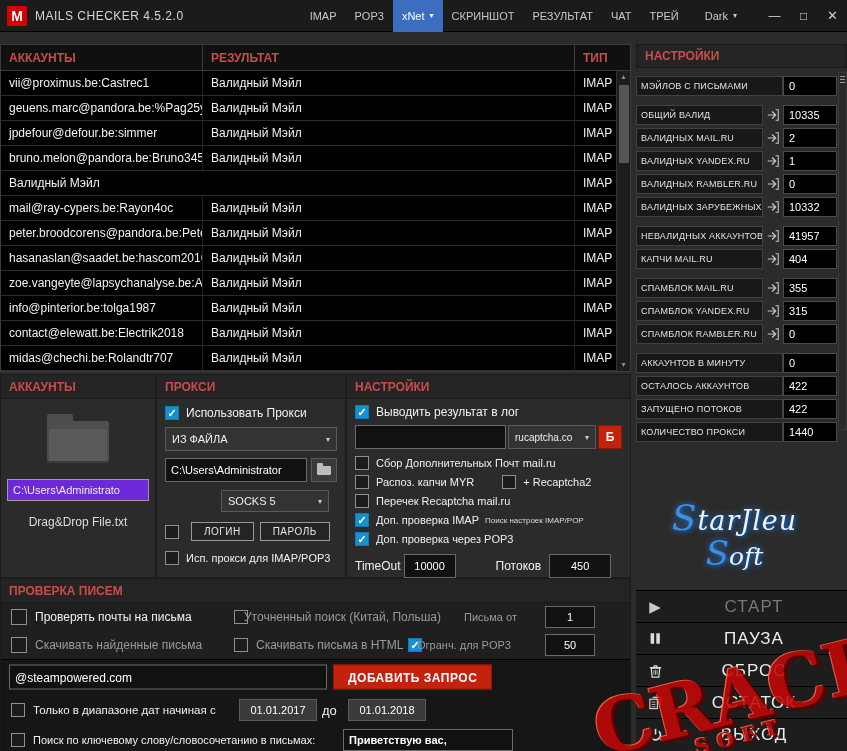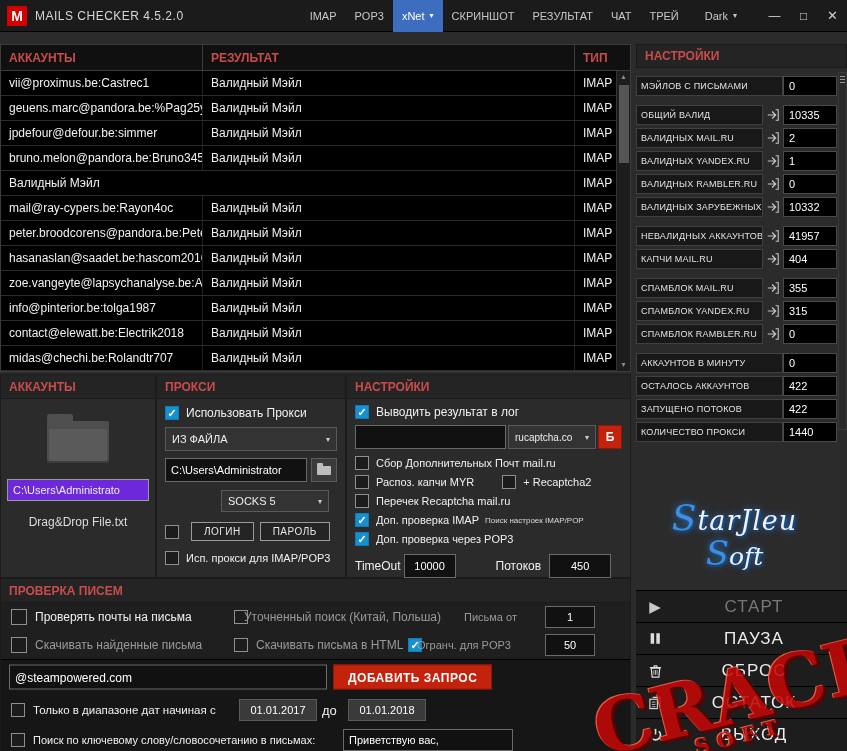--- a/index.html
+++ b/index.html
@@ -337,21 +337,21 @@
       <div class="mc-row" style="height:31px;">
         <span class="cb mc-abs" style="left:10px;"></span>
         <span class="mc-lbl mc-abs" style="left:32px; font-size:11.5px;">Только в диапазоне дат начиная с</span>
         <input class="inp date mc-abs" style="left: 238px;" value="01.01.2017">
         <span class="mc-lbl mc-abs" style="left:321px; font-size:13px;">до</span>
         <input class="inp date mc-abs" style="left: 347px;" value="01.01.2018">
       </div>
       <div class="mc-row" style="height:30px;">
         <span class="cb mc-abs" style="left:10px;"></span>
         <span class="mc-lbl mc-abs" style="left:32px; font-size:11px;">Поиск по ключевому слову/словосочетанию в письмах:</span>
-        <input class="inp mc-abs" style="left: 342px; width: 170px; height: 22px;" value="Приветствую вас,">
+        <input class="inp mc-abs" style="left: 342px; width: 170px; height: 22px; font-weight: bold;" value="Приветствую вас,">
       </div>
     </div>
   </div>
 
   <div class="sidebar">
     <div class="stats-h">НАСТРОЙКИ</div>
 
     <div class="stat-row">
       <div class="stat-label">МЭЙЛОВ С ПИСЬМАМИ</div>
       <div class="stat-value">0</div>

